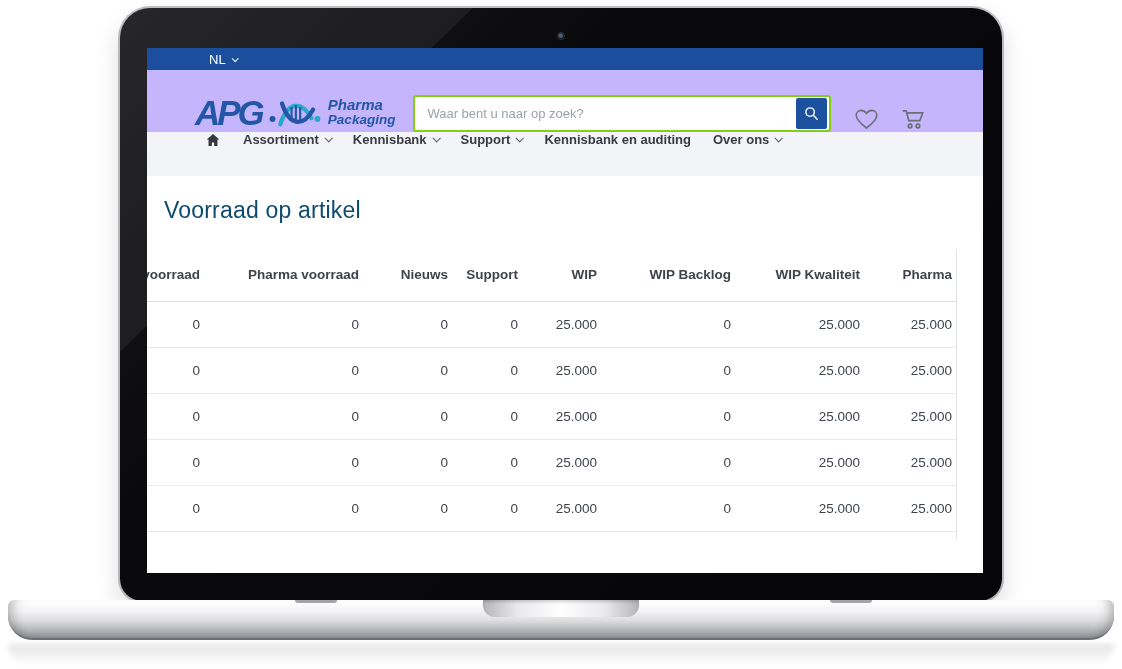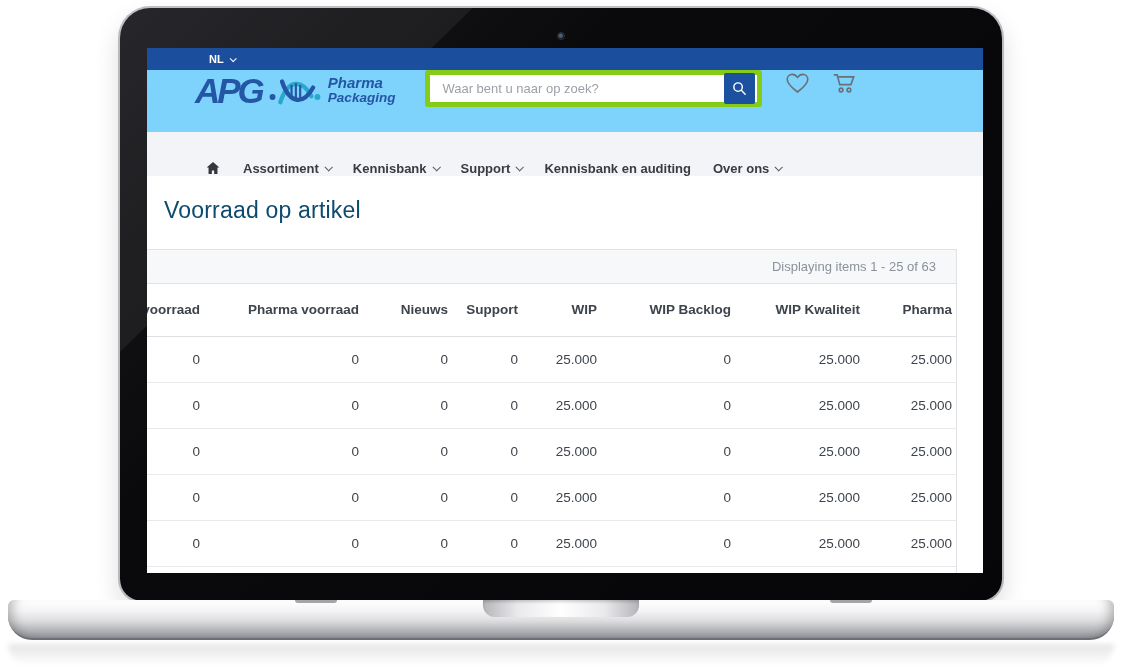--- a/index.html
+++ b/index.html
@@ -34,51 +34,51 @@
     box-shadow:inset 0 2px 3px rgba(0,0,0,.18); }
   .hinge-mark{ position:absolute; top:0; width:42px; height:3px; background:#4c4d52;
     opacity:.5; border-radius:0 0 3px 3px; }
   .hinge-mark.l{ left:287px; } .hinge-mark.r{ left:822px; }
   .base-reflection{ position:absolute; left:8px; top:644px; width:1106px; height:22px; z-index:0;
     background:linear-gradient(rgba(150,151,156,.45), rgba(255,255,255,0));
     filter:blur(2.5px); opacity:.55; border-radius:0 0 40px 40px; }
 
   
   .topbar{ height:22px; background:#1b4f9e; color:#fff; display:flex; align-items:center;
-    font-size:11px; font-weight:700; }
+    font-size:13px; font-weight:400; }
   .topbar .lang{ margin-left:62px; display:flex; align-items:center; gap:6px; cursor:pointer; }
   .chev{ width:6px; height:6px; border-right:1.6px solid currentColor; border-bottom:1.6px solid currentColor;
     transform:rotate(45deg) translateY(-1px); display:inline-block; }
   .chev.sm{ width:5px; height:5px; }
   .topbar-right{ margin-left:auto; display:flex; align-items:center; gap:16px; padding-right:60px; }
   .topbar-right a{ color:#fff; text-decoration:none; }
   .account{ display:flex; align-items:center; gap:6px; cursor:pointer; }
 
   
-  .siteheader{ height:62px; background:#7dd3fc; display:flex; align-items:flex-start; }
+  .siteheader{ height:62px; background:#c4b5fd; display:flex; align-items:flex-end; }
   .logo{ margin-left:48px; display:flex; align-items:center; cursor:pointer; }
   .logo-apg{ font-size:35px; font-weight:800; font-style:italic; letter-spacing:-3px;
     color:#2456a5; line-height:1; }
   .logo-mark{ margin:2px 4px 0 6px; display:flex; }
   .logo-tag{ display:flex; flex-direction:column; color:#2456a5; font-style:italic;
     line-height:1.05; margin-left:2px; }
   .logo-tag .t1{ font-size:15px; font-weight:800; }
   .logo-tag .t2{ font-size:13.5px; font-weight:600; }
-  .searchwrap{ margin-left:30px; width:337px; height:37px; border:5px solid #84cc16;
+  .searchwrap{ margin-left:18px; width:418px; height:37px; border:2px solid #84cc16;
     border-radius:3px; display:flex; align-items:center; background:#fff; }
   .searchwrap input{ flex:1; border:none; outline:none; font-size:13px; color:#333;
     padding:0 12px; background:transparent; font-family:inherit; }
   .searchwrap input::placeholder{ color:#9ba1a8; }
   .search-btn{ width:31px; height:31px; margin:2px; border:none; background:#1b519f;
     border-radius:2px; display:flex; align-items:center; justify-content:center; cursor:pointer; }
   .hdr-icon{ background:none; border:none; cursor:pointer; display:flex; align-items:center; }
   .hdr-icon.heart{ margin-left:22px; } .hdr-icon.cart{ margin-left:19px; }
 
   
-  .mainnav{ height:44px; background:#f3f4f8; display:flex; align-items:flex-end;
+  .mainnav{ height:44px; background:#f3f4f8; display:flex; align-items:flex-start;
     padding-left:58px; gap:22px; font-size:13px; font-weight:600; color:#383c42; }
   .mainnav .navitem{ display:flex; align-items:center; gap:6px; cursor:pointer; color:#383c42; }
   .mainnav .chev{ color:#5a5f66; margin-top:-2px; }
   .home-btn{ display:flex; align-items:center; cursor:pointer; }
 
   
   .page-title{ padding:21px 0 0 17px; font-size:23px; font-weight:400; color:#0c4a6e;
     letter-spacing:.2px; }
   .tablewrap{ margin:25px 0 0 -40px; width:850px; border-right:1px solid #e1e2e5; }
   .table-summary{ height:35px; line-height:34px; background:#f7f8f9;
@@ -187,23 +187,20 @@
         <span class="navitem">
           <span>Over ons</span>
           <span class="chev"></span>
         </span>
       </nav>
 
       <main>
         <h1 class="page-title">Voorraad op artikel</h1>
 
         <div class="tablewrap">
-          <div class="table-summary">
-            <span>Displaying items 1 - 25 of 63</span>
-          </div>
           <table>
             <colgroup>
               <col style="width:98px">
                 <col style="width:159px">
                 <col style="width:89px">
                 <col style="width:70px">
               <col style="width:79px">
                 <col style="width:134px">
                 <col style="width:129px">
                 <col style="width:92px">

